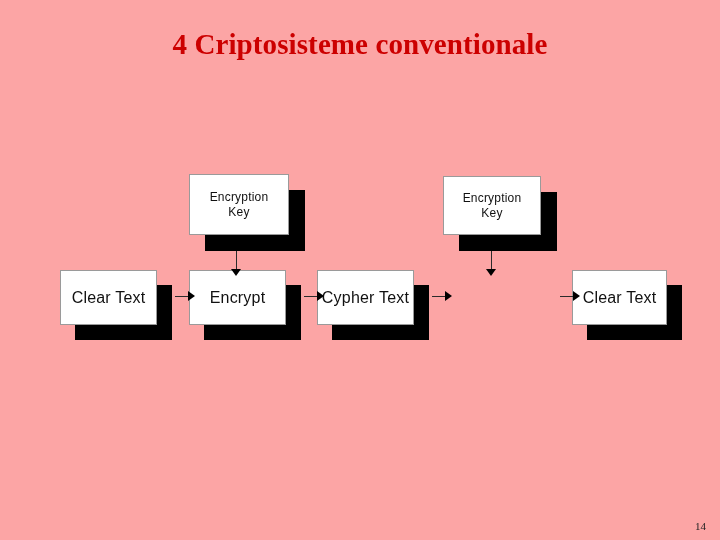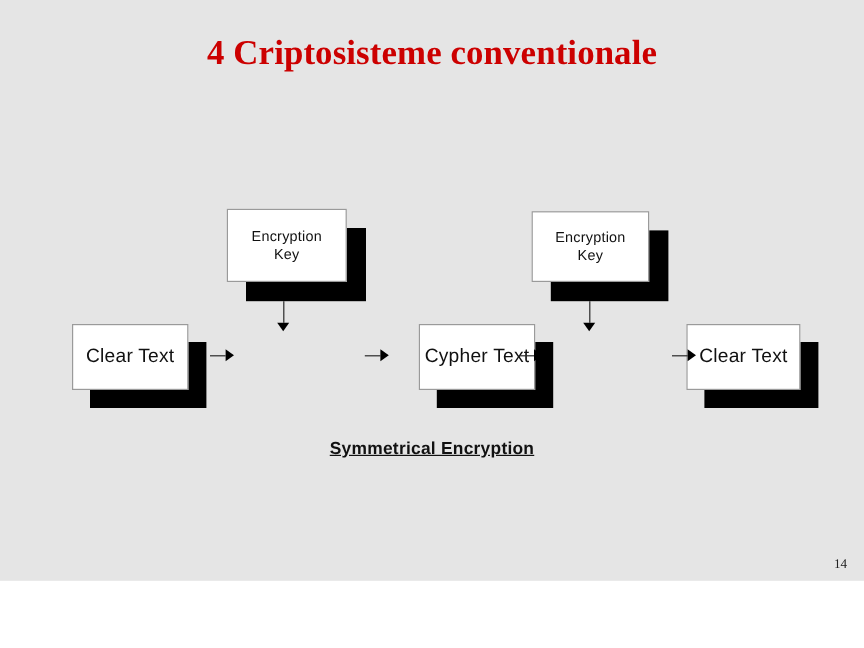--- a/index.html
+++ b/index.html
@@ -11,22 +11,22 @@
     height: 540px;
     background: #ffffff;
     font-family: "Liberation Sans", sans-serif;
     overflow: hidden;
     position: relative;
   }
   #slide {
     position: absolute;
     left: 0; top: 0;
     width: 720px;
-    height: 484px;
-    background: #e5e5e5;
+    height: 540px;
+    background: #fca5a5;
   }
   #slide-title {
     position: absolute;
     left: 0;
     top: 28px;
     width: 720px;
     text-align: center;
     font-family: "Liberation Serif", serif;
     font-weight: bold;
     font-size: 29px;
@@ -188,27 +188,33 @@
       <div class="face">
         <span class="lbl">Clear Text</span>
       </div>
     </div>
 
     <div class="hconn" style="left:175px; top:291px; width:20px;">
       <div class="line" style="width:13px;"></div>
       <div class="head" style="left:13px;"></div>
     </div>
 
+    <div class="node" style="left:189px; top:270px; width:97px; height:55px;">
+      <div class="shadow"></div>
+      <div class="face">
+        <span class="lbl">Encrypt</span>
+      </div>
+    </div>
 
     <div class="hconn" style="left:304px; top:291px; width:20px;">
       <div class="line" style="width:13px;"></div>
       <div class="head" style="left:13px;"></div>
     </div>
 
-    <div class="node" style="left:317px; top:270px; width:97px; height:55px;margin-left:32px;">
+    <div class="node" style="left:317px; top:270px; width:97px; height:55px;">
       <div class="shadow"></div>
       <div class="face">
         <span class="lbl">Cypher Text</span>
       </div>
     </div>
 
     <div class="hconn" style="left:432px; top:291px; width:20px;">
       <div class="line" style="width:13px;"></div>
       <div class="head" style="left:13px;"></div>
     </div>
@@ -219,19 +225,18 @@
       <div class="head" style="left:13px;"></div>
     </div>
 
     <div class="node" style="left:572px; top:270px; width:95px; height:55px;">
       <div class="shadow"></div>
       <div class="face">
         <span class="lbl">Clear Text</span>
       </div>
     </div>
 
-    <div id="diagram-caption">Symmetrical Encryption</div>
 
   </div>
 
   <div id="page-number">14</div>
 
 </div>
 
 </body></html>

